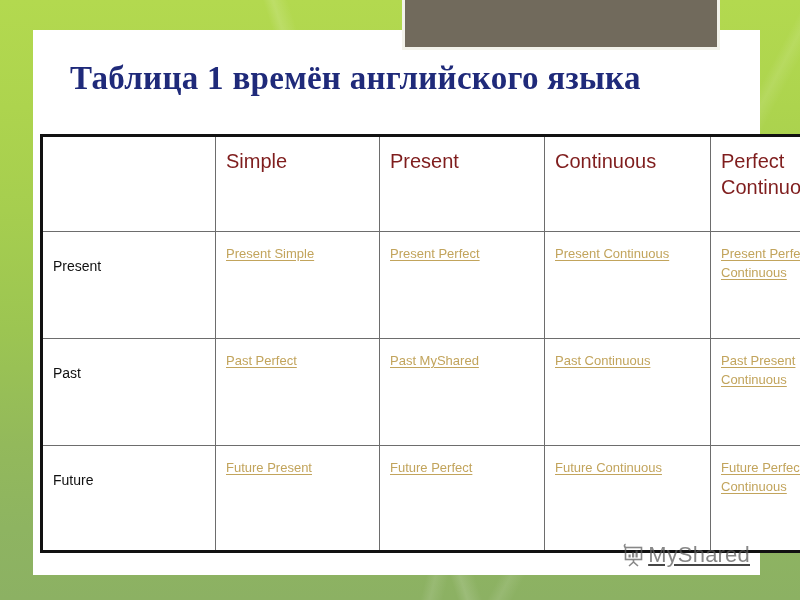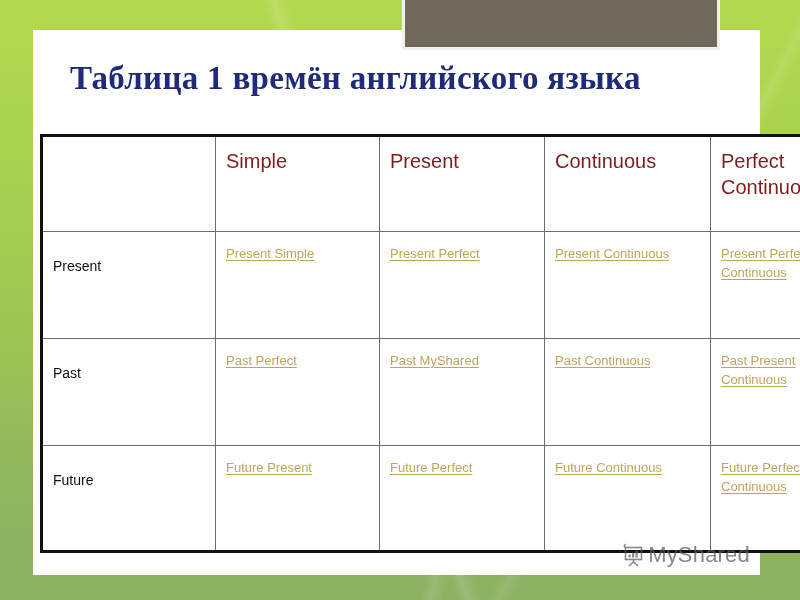--- a/index.html
+++ b/index.html
@@ -137,20 +137,21 @@
 
   
   #watermark {
     position: absolute;
     right: 10px;
     bottom: 7px;
     display: flex;
     align-items: center;
     gap: 1px;
     opacity: .72;
+    text-decoration: underline;
   }
   #watermark .wm-text {
     font-size: 22px;
     color: #5a5a5a;
     letter-spacing: .2px;
   }
   #watermark svg { display: block; }
 </style>
 </head>
 <body>

